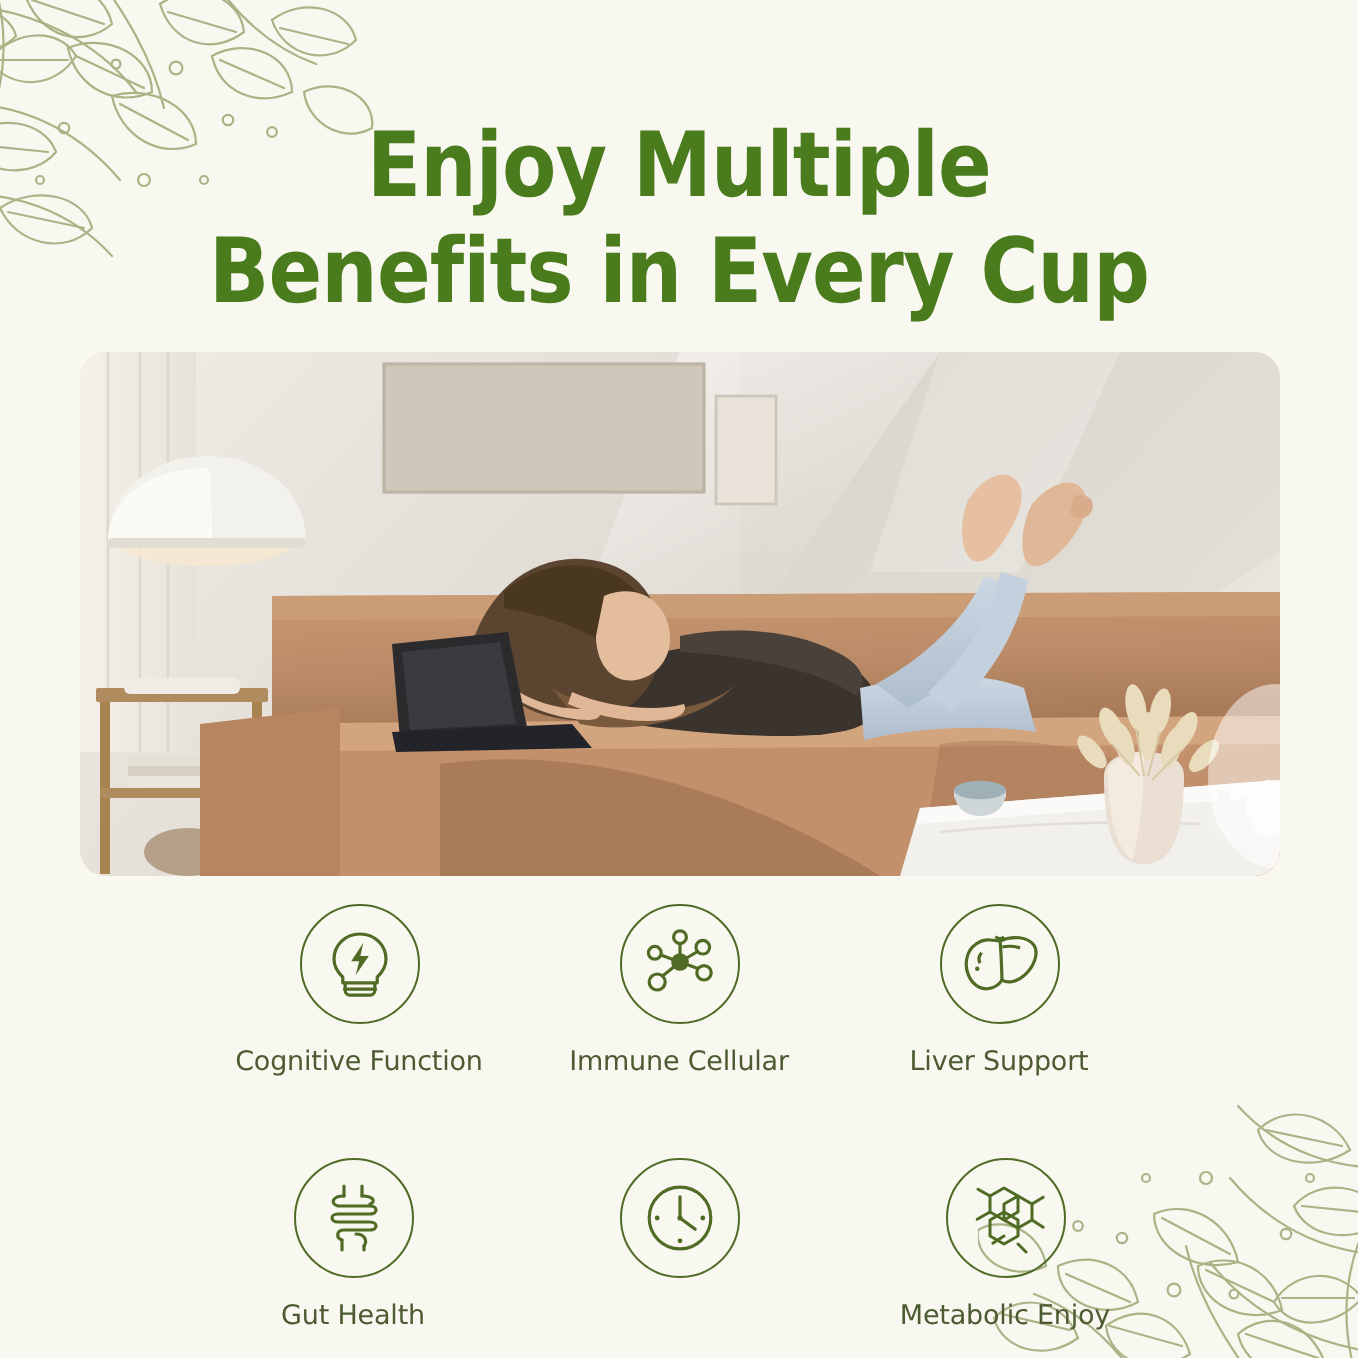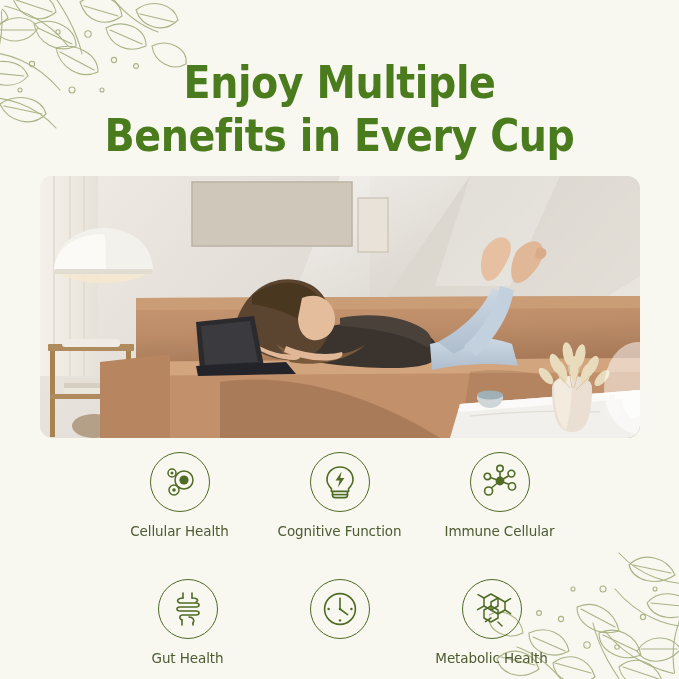--- a/index.html
+++ b/index.html
@@ -3,21 +3,21 @@
 <meta charset="utf-8">
 <style>
   html,body{margin:0;padding:0;}
   body{
     width:679px;height:679px;
     background:#f8f7f0;
     font-family:"Liberation Sans", sans-serif;
     overflow:hidden;
     position:relative;
   }
-  .page{position:relative;width:679px;height:679px;overflow:hidden;border-radius:17px;}
+  .page{position:relative;width:679px;height:679px;overflow:hidden;}
 
   
   .leaf-corner{position:absolute;pointer-events:none;}
   .leaf-tl{top:-6px;left:-14px;width:210px;height:150px;}
   .leaf-br{bottom:-8px;right:-10px;width:200px;height:160px;}
 
   
   .headline{
     position:absolute;top:26px;left:0;width:679px;
     text-align:center;
@@ -41,21 +41,21 @@
     background:#e9e4dd;
   }
   .hero svg{display:block;width:600px;height:262px;}
 
   
   .benefits{
     position:absolute;left:0;top:452px;width:679px;
   }
   .brow{display:flex;justify-content:center;}
   .brow.r1{gap:24px;}
-  .brow.r2{gap:16px;margin-top:40px;}
+  .brow.r2{gap:27px;margin-top:40px;}
   .bitem{
     width:136px;
     display:flex;flex-direction:column;align-items:center;
   }
   .bicon{
     width:60px;height:60px;border-radius:50%;
     border:1.6px solid #4f6b24;
     display:flex;align-items:center;justify-content:center;
     box-sizing:border-box;
   }
@@ -290,35 +290,20 @@
       <path d="M586 236 C580 228 584 216 594 214 C604 216 608 228 602 236 C598 244 590 244 586 236 Z" fill="#fbfaf8"></path>
 
       <ellipse cx="598" cy="212" rx="34" ry="46" fill="#ffffff" opacity="0.5"></ellipse>
     </svg>
   </div>
 
   <div class="benefits">
 
     <div class="brow r1">
 
-      <div class="bitem">
-        <div class="bicon">
-          <svg width="38" height="38" viewBox="0 0 38 38">
-            <g fill="none" stroke="#4f6b24" stroke-width="1.5">
-              <circle cx="23" cy="17" r="9"></circle>
-              <circle cx="11" cy="10" r="4"></circle>
-              <circle cx="13" cy="27" r="5"></circle>
-            </g>
-            <circle cx="23" cy="17" r="4.6" fill="#4f6b24"></circle>
-            <circle cx="11" cy="10" r="1.5" fill="#4f6b24"></circle>
-            <circle cx="13" cy="27" r="1.8" fill="#4f6b24"></circle>
-          </svg>
-        </div>
-        <div class="blabel">Cellular Health</div>
-      </div>
 
       <div class="bitem">
         <div class="bicon">
           <svg width="34" height="36" viewBox="0 0 34 36">
             <g fill="none" stroke="#4f6b24" stroke-width="1.6" stroke-linejoin="round">
               <path d="M17 3 C24.5 3 30 8.6 30 15.6 C30 20 27.6 22.6 25.6 24.6 L25.6 27.4 L8.4 27.4 L8.4 24.6 C6.4 22.6 4 20 4 15.6 C4 8.6 9.5 3 17 3 Z"></path>
               <path d="M9.6 27.4 L9.6 31.4 C9.6 32.6 10.8 33.6 12.4 33.6 L21.6 33.6 C23.2 33.6 24.4 32.6 24.4 31.4 L24.4 27.4"></path>
               <path d="M8.6 30.6 L25.4 30.6"></path>
             </g>
             <path d="M18.6 7.5 L12.6 16.6 L16.6 16.6 L14.8 23.6 L21.4 14 L17.2 14 Z" fill="#4f6b24"></path>
@@ -341,20 +326,35 @@
               <circle cx="7.6" cy="28" r="4" fill="#f8f7f0"></circle>
               <circle cx="30.4" cy="10.6" r="3.4" fill="#f8f7f0"></circle>
               <circle cx="31" cy="23.4" r="3.6" fill="#f8f7f0"></circle>
             </g>
             <circle cx="19" cy="18" r="4.4" fill="#4f6b24"></circle>
           </svg>
         </div>
         <div class="blabel">Immune Cellular</div>
       </div>
 
+      <div class="bitem">
+        <div class="bicon">
+          <svg width="40" height="34" viewBox="0 0 40 34">
+            <g fill="none" stroke="#4f6b24" stroke-width="1.6" stroke-linejoin="round">
+              <path d="M20 5.5 C26 2.6 34 3.4 37 7.6 C39.6 11.4 37 18.4 32.2 22.6 C28.6 25.8 24 27 21 25 C18.8 28.6 13.8 30.6 9.6 28.6 C4.6 26.2 2 19.4 3.6 13.4 C5 8 10.2 4.6 15 5 Z"></path>
+              <path d="M20 5.5 C20.6 10.4 20.8 18.6 21 25"></path>
+              <path d="M21.2 8.4 C24 8 27.6 8 30 9"></path>
+              <path d="M17.8 3.2 C18.8 4.6 20.8 4.8 22 3.4"></path>
+              <path d="M10.8 11.4 C9.4 13 9.2 15 10 16.6"></path>
+            </g>
+            <circle cx="8.6" cy="19.4" r="1.1" fill="#4f6b24"></circle>
+          </svg>
+        </div>
+        <div class="blabel">Liver Support</div>
+      </div>
 
     </div>
 
     <div class="brow r2">
 
       <div class="bitem">
         <div class="bicon">
           <svg width="34" height="36" viewBox="0 0 34 36">
             <g fill="none" stroke="#4f6b24" stroke-width="1.6" stroke-linecap="round" stroke-linejoin="round">
               <path d="M12 2 L12 7"></path>
@@ -395,19 +395,19 @@
               <polygon points="26,9 33,13 33,21 26,25 19,21 19,13"></polygon>
               <path d="M12 9 L6 5.6"></path>
               <path d="M12 17 L5.6 20.6"></path>
               <path d="M33 13 L38.6 9.6"></path>
               <path d="M33 21 L38.6 24.6"></path>
               <path d="M26 33 L30 37"></path>
               <path d="M19 29 L13.4 32.6"></path>
             </g>
           </svg>
         </div>
-        <div class="blabel">Metabolic Health</div>
+        <div class="blabel">Metabolic Enjoy</div>
       </div>
 
     </div>
   </div>
 
 </div>
 
 </body></html>

